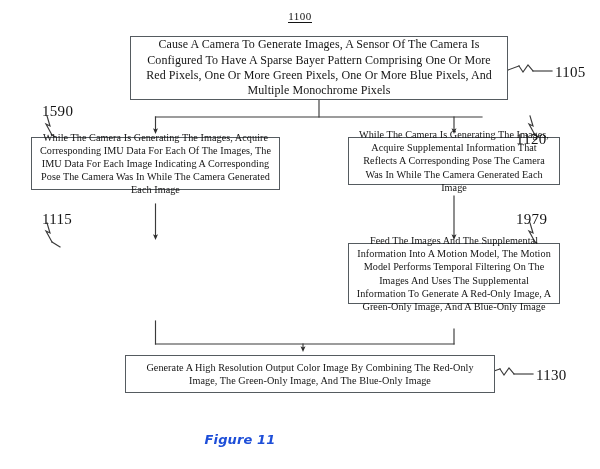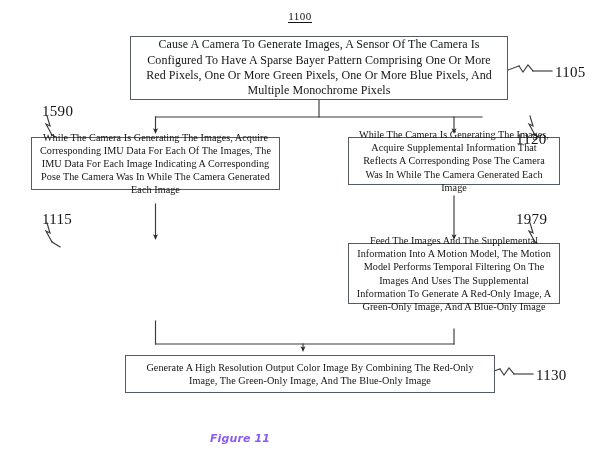--- a/index.html
+++ b/index.html
@@ -66,22 +66,22 @@
     border-bottom:1.1px solid #141414;
     padding-bottom:0px;
   }
 
   
   #figure-caption{
     position:absolute;left:0;top:432px;width:480px;
     text-align:center;
     font-family:"DejaVu Sans","Liberation Sans",sans-serif;
     font-weight:bold;font-style:italic;
-    font-size:11px;letter-spacing:.01em;
-    color:#8b5cf6;
+    font-size:13px;letter-spacing:.01em;
+    color:#1d4ed8;
   }
 </style>
 </head>
 <body>
 
 <div id="figure-root">
 
   <div id="fig-ref-1100"><span>1100</span></div>
 
   <svg id="connectors" viewBox="0 0 600 469" width="600" height="469" xmlns="http://www.w3.org/2000/svg">

